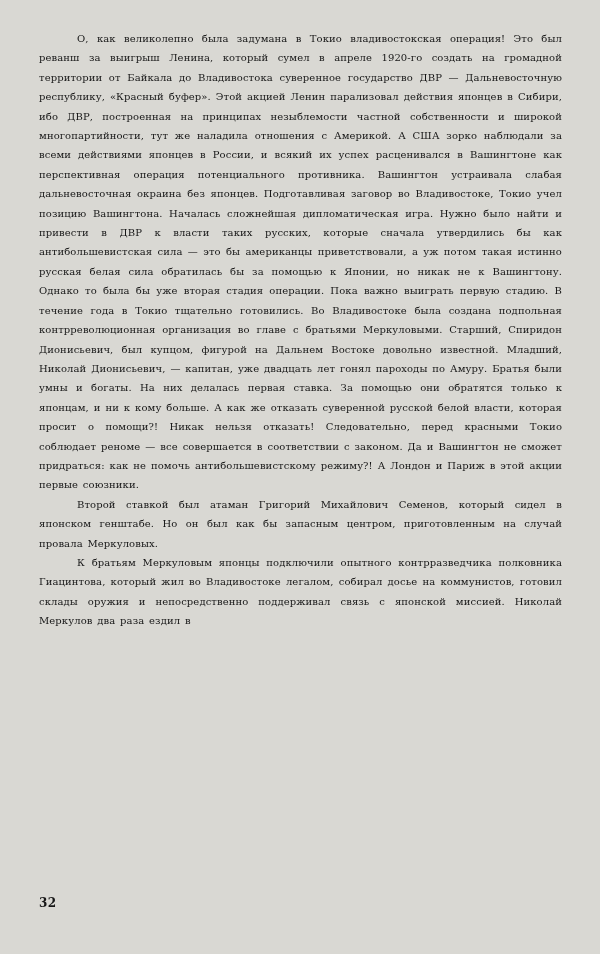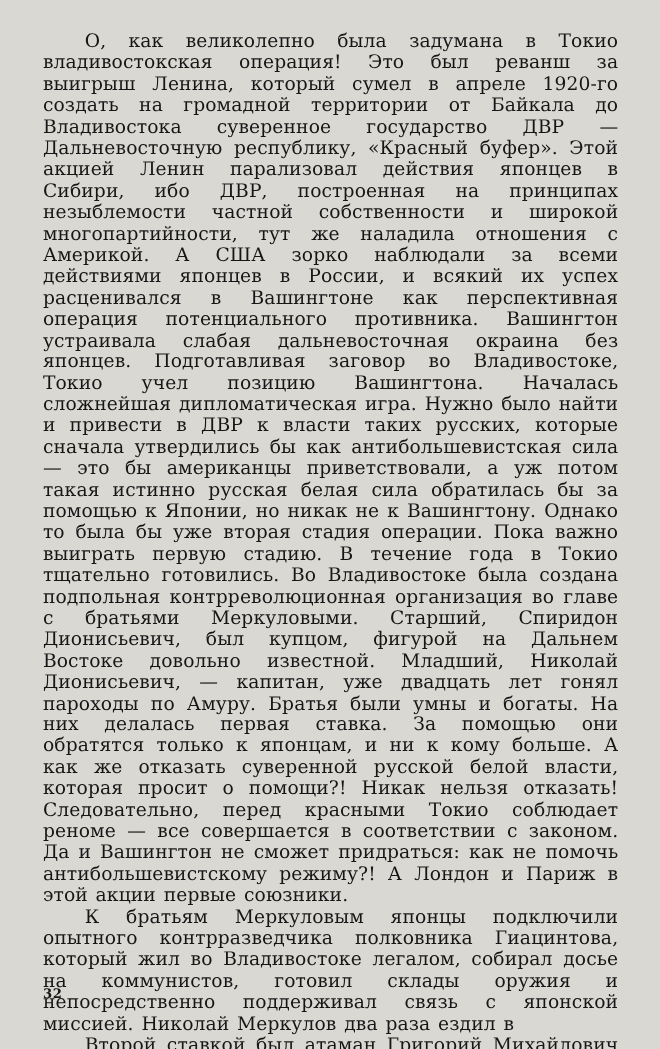--- a/index.html
+++ b/index.html
@@ -18,21 +18,21 @@
   .page {
     position: absolute;
     inset: 0;
     padding: 29px 38px 0 39px;
     box-sizing: border-box;
   }
   .text-block p {
     margin: 0;
     text-align: justify;
     text-indent: 38px;
-    font-size: 17px;
+    font-size: 10px;
     line-height: 19.4px;
     font-weight: 500;
     letter-spacing: 0.1px;
     word-spacing: 1.5px;
     hyphens: auto;
     -webkit-hyphens: auto;
   }
   .page-number {
     position: absolute;
     left: 39px;
@@ -41,18 +41,18 @@
     font-weight: 600;
     letter-spacing: 0.5px;
   }
 </style>
 </head>
 <body>
 
 <div class="page">
   <div class="text-block" lang="ru">
     <p>О, как великолепно была задумана в Токио владивостокская операция! Это был реванш за выигрыш Ленина, который сумел в апреле 1920-го создать на громадной территории от Байкала до Владивостока суверенное государство ДВР — Дальневосточную республику, «Красный буфер». Этой акцией Ленин парализовал действия японцев в Сибири, ибо ДВР, построенная на принципах незыблемости частной собственности и широкой многопартийности, тут же наладила отношения с Америкой. А США зорко наблюдали за всеми действиями японцев в России, и всякий их успех расценивался в Вашингтоне как перспективная операция потенциального противника. Вашингтон устраивала слабая дальневосточная окраина без японцев. Подготавливая заговор во Владивостоке, Токио учел позицию Вашингтона. Началась сложнейшая дипломатическая игра. Нужно было найти и привести в ДВР к власти таких русских, которые сначала утвердились бы как антибольшевистская сила — это бы американцы приветствовали, а уж потом такая истинно русская белая сила обратилась бы за помощью к Японии, но никак не к Вашингтону. Однако то была бы уже вторая стадия операции. Пока важно выиграть первую стадию. В течение года в Токио тщательно готовились. Во Владивостоке была создана подпольная контрреволюционная организация во главе с братьями Меркуловыми. Старший, Спиридон Дионисьевич, был купцом, фигурой на Дальнем Востоке довольно известной. Младший, Николай Дионисьевич, — капитан, уже двадцать лет гонял пароходы по Амуру. Братья были умны и богаты. На них делалась первая ставка. За помощью они обратятся только к японцам, и ни к кому больше. А как же отказать суверенной русской белой власти, которая просит о помощи?! Никак нельзя отказать! Следовательно, перед красными Токио соблюдает реноме — все совершается в соответствии с законом. Да и Вашингтон не сможет придраться: как не помочь антибольшевистскому режиму?! А Лондон и Париж в этой акции первые союзники.</p>
+    <p>Второй ставкой был атаман Григорий Михайлович Семенов, который сидел в японском генштабе. Но он был как бы запасным центром, приготовленным на случай провала Меркуловых.</p>
     <p>К братьям Меркуловым японцы подключили опытного контрразведчика полковника Гиацинтова, который жил во Владивостоке легалом, собирал досье на коммунистов, готовил склады оружия и непосредственно поддерживал связь с японской миссией. Николай Меркулов два раза ездил в</p>
-    <p>Второй ставкой был атаман Григорий Михайлович Семенов, который сидел в японском генштабе. Но он был как бы запасным центром, приготовленным на случай провала Меркуловых.</p>
   </div>
 </div>
 
 <div class="page-number">32</div>
 
 </body></html>

